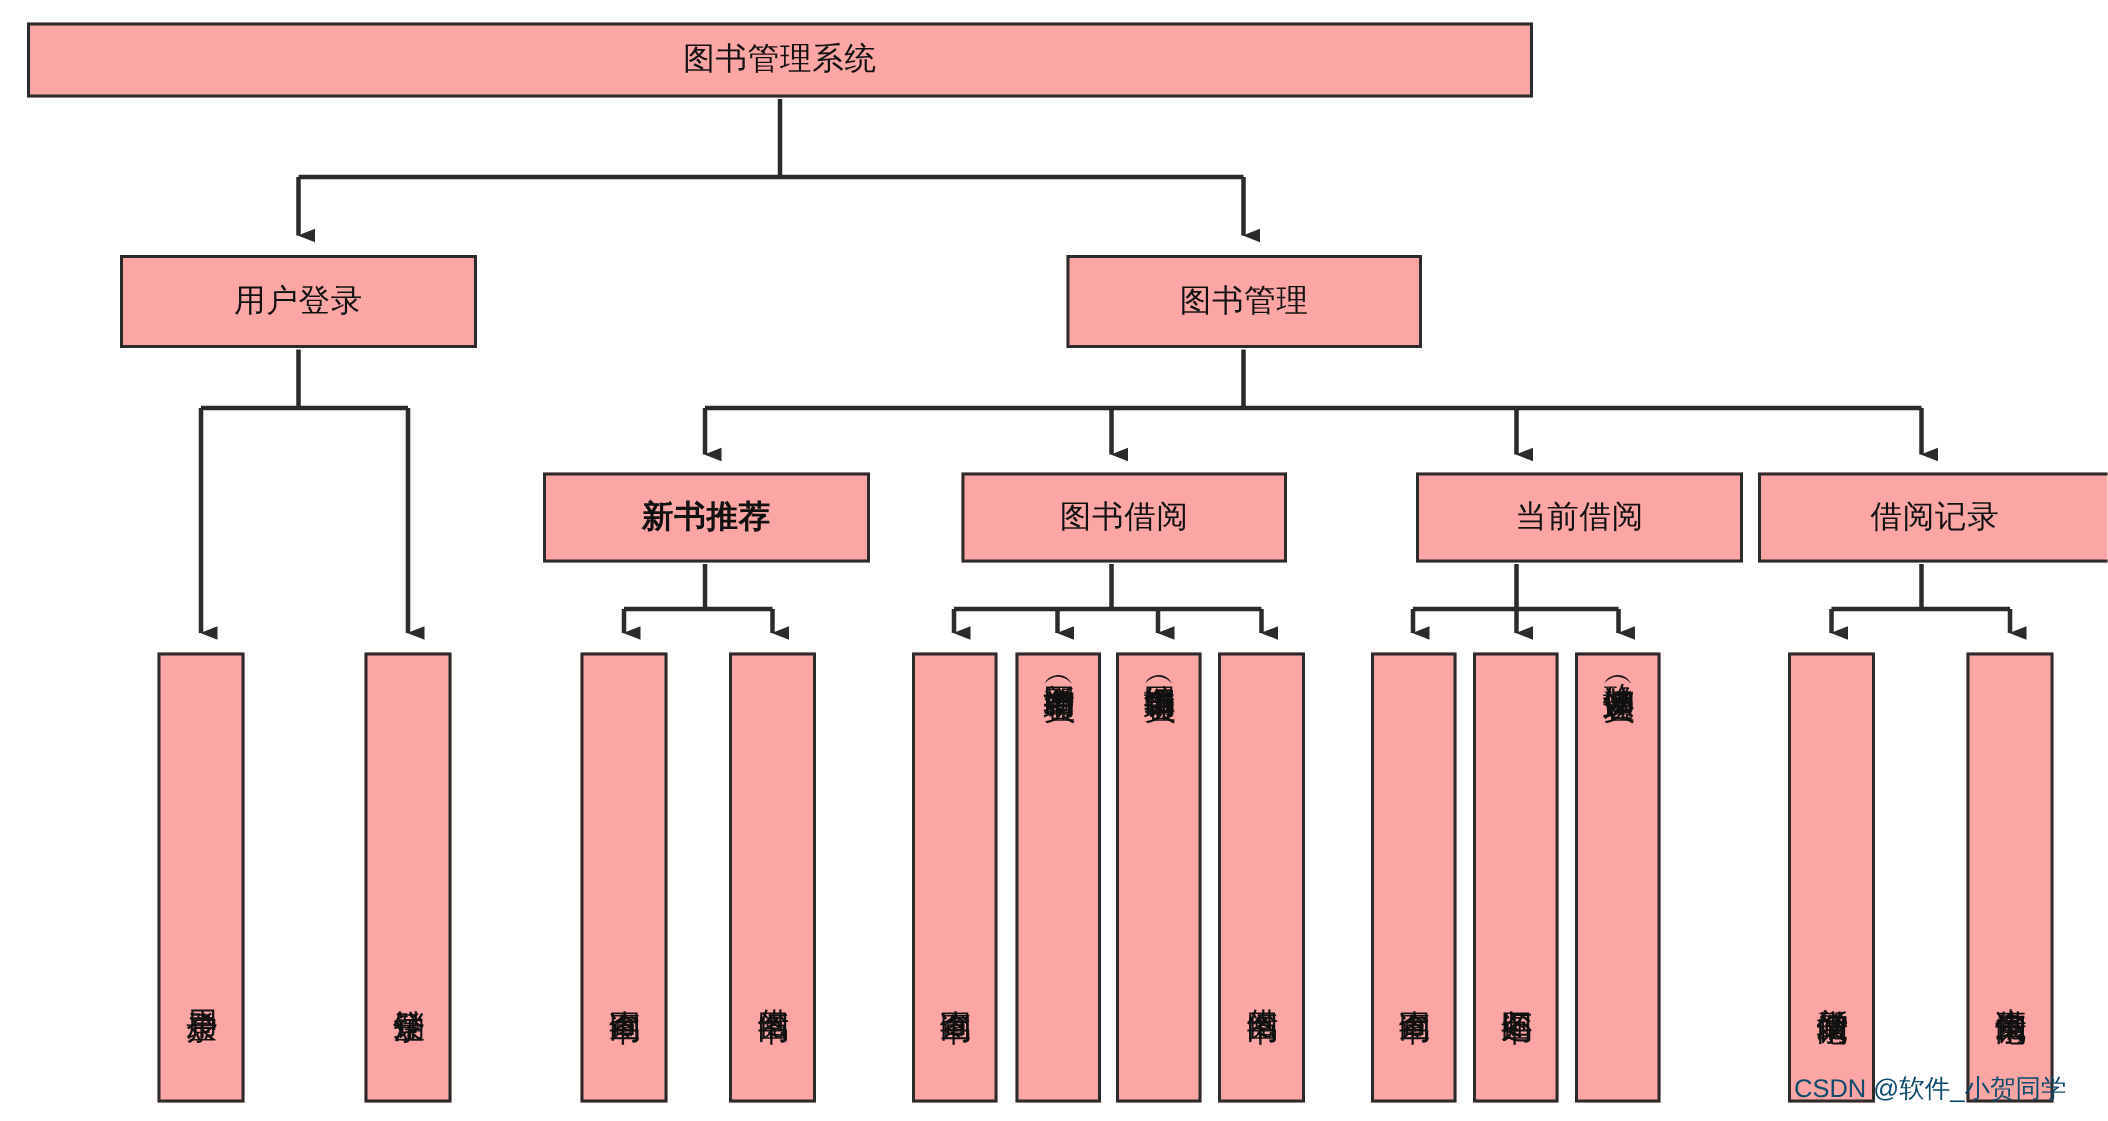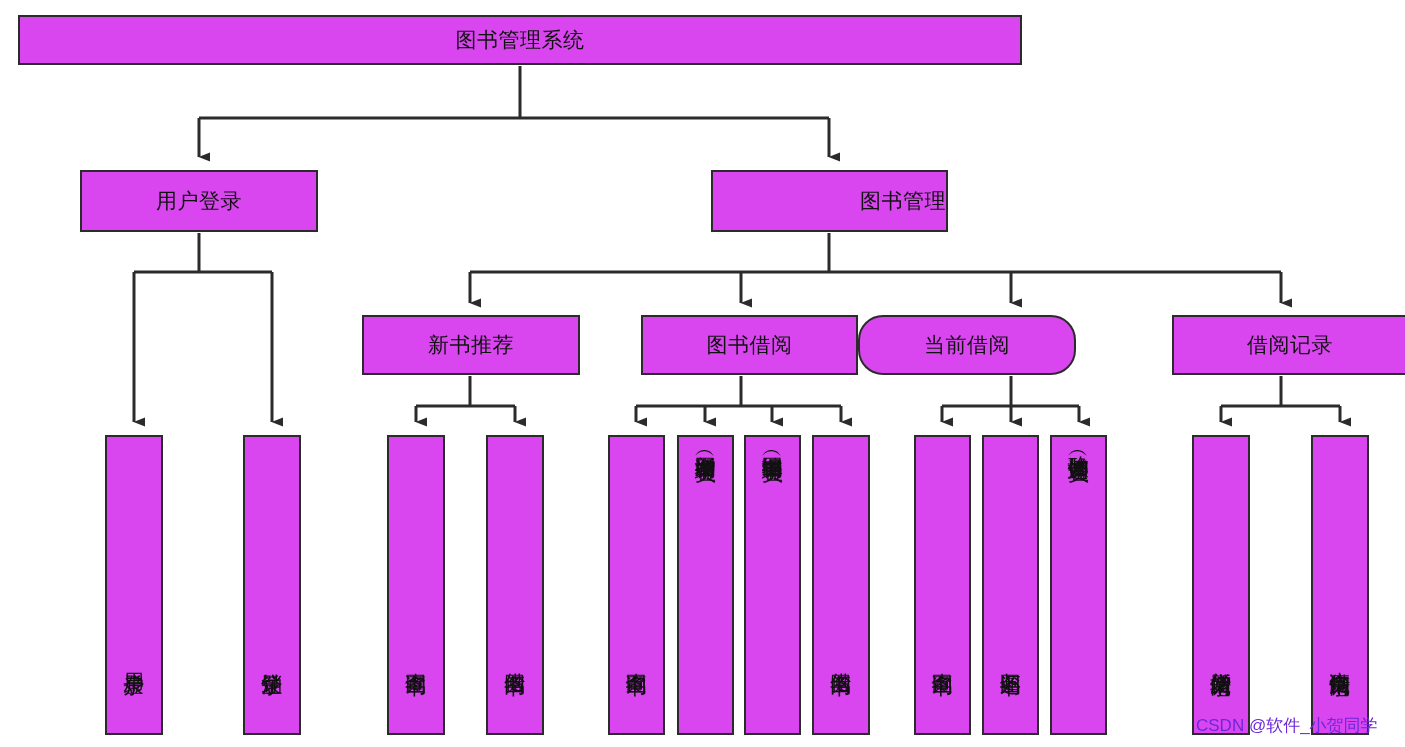--- a/index.html
+++ b/index.html
@@ -23,21 +23,21 @@
   svg#connectors {
     position: absolute;
     left: 0;
     top: 0;
     width: 1405px;
     height: 747px;
   }
   .node {
     position: absolute;
     box-sizing: border-box;
-    background: #d946ef;
+    background: #fca5a5;
     border: 2px solid #2b2b2b;
     display: flex;
     align-items: center;
     justify-content: center;
     z-index: 2;
   }
   .node-label {
     color: #111111;
     font-size: 21px;
     line-height: 1.12;
@@ -64,21 +64,21 @@
     align-items: flex-start;
   }
   .node.vertical.centered-text {
     align-items: center;
   }
   .watermark {
     position: absolute;
     left: 1196px;
     top: 714px;
     font-size: 17px;
-    color: #6d28d9;
+    color: #0c4a6e;
     white-space: nowrap;
     z-index: 3;
     font-family: "Liberation Sans", "DejaVu Sans", sans-serif;
   }
 </style>
 </head>
 <body>
 
 <div id="diagram-root">
 
@@ -145,32 +145,32 @@
   </svg>
 
   <div class="node horizontal" id="node-root" style="left: 18px; top: 15px; width: 1004px; height: 50px;">
     <span class="node-label">图书管理系统</span>
   </div>
 
   <div id="level2-container">
       <div class="node horizontal " style="left: 80px; top: 170px; width: 238px; height: 62px;">
         <span class="node-label">用户登录</span>
       </div>
-      <div class="node horizontal " style="left: 711px; top: 170px; width: 237px; height: 62px; justify-content: flex-end;">
+      <div class="node horizontal " style="left: 711px; top: 170px; width: 237px; height: 62px;">
         <span class="node-label">图书管理</span>
       </div>
     </div>
   <div id="level3-container">
-      <div class="node horizontal " style="left: 362px; top: 315px; width: 218px; height: 60px;">
+      <div class="node horizontal " style="left: 362px; top: 315px; width: 218px; height: 60px; font-weight: bold;">
         <span class="node-label">新书推荐</span>
       </div>
       <div class="node horizontal " style="left: 641px; top: 315px; width: 217px; height: 60px;">
         <span class="node-label">图书借阅</span>
       </div>
-      <div class="node horizontal " style="left: 858px; top: 315px; width: 218px; height: 60px; border-radius: 25px;">
+      <div class="node horizontal " style="left: 944px; top: 315px; width: 218px; height: 60px;">
         <span class="node-label">当前借阅</span>
       </div>
       <div class="node horizontal " style="left: 1172px; top: 315px; width: 236px; height: 60px;">
         <span class="node-label">借阅记录</span>
       </div>
     </div>
   <div id="leaves-container">
       <div class="node vertical centered-text" style="left: 105px; top: 435px; width: 58px; height: 300px; padding-top: 146px;">
         <span class="node-label">用户登录</span>
       </div>

